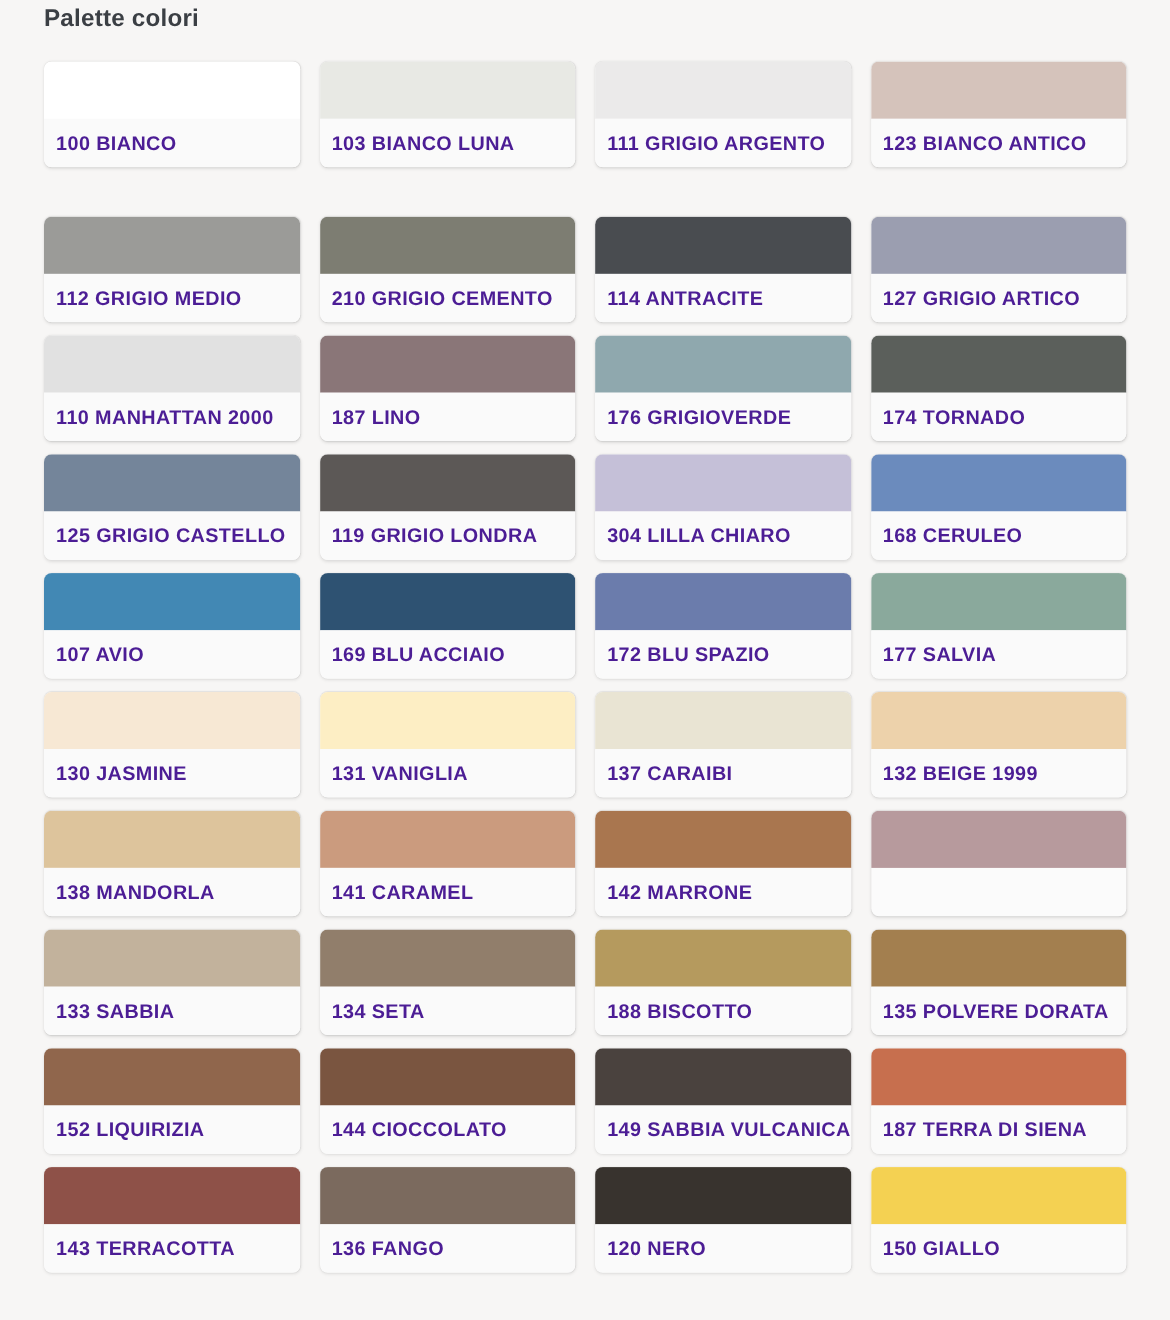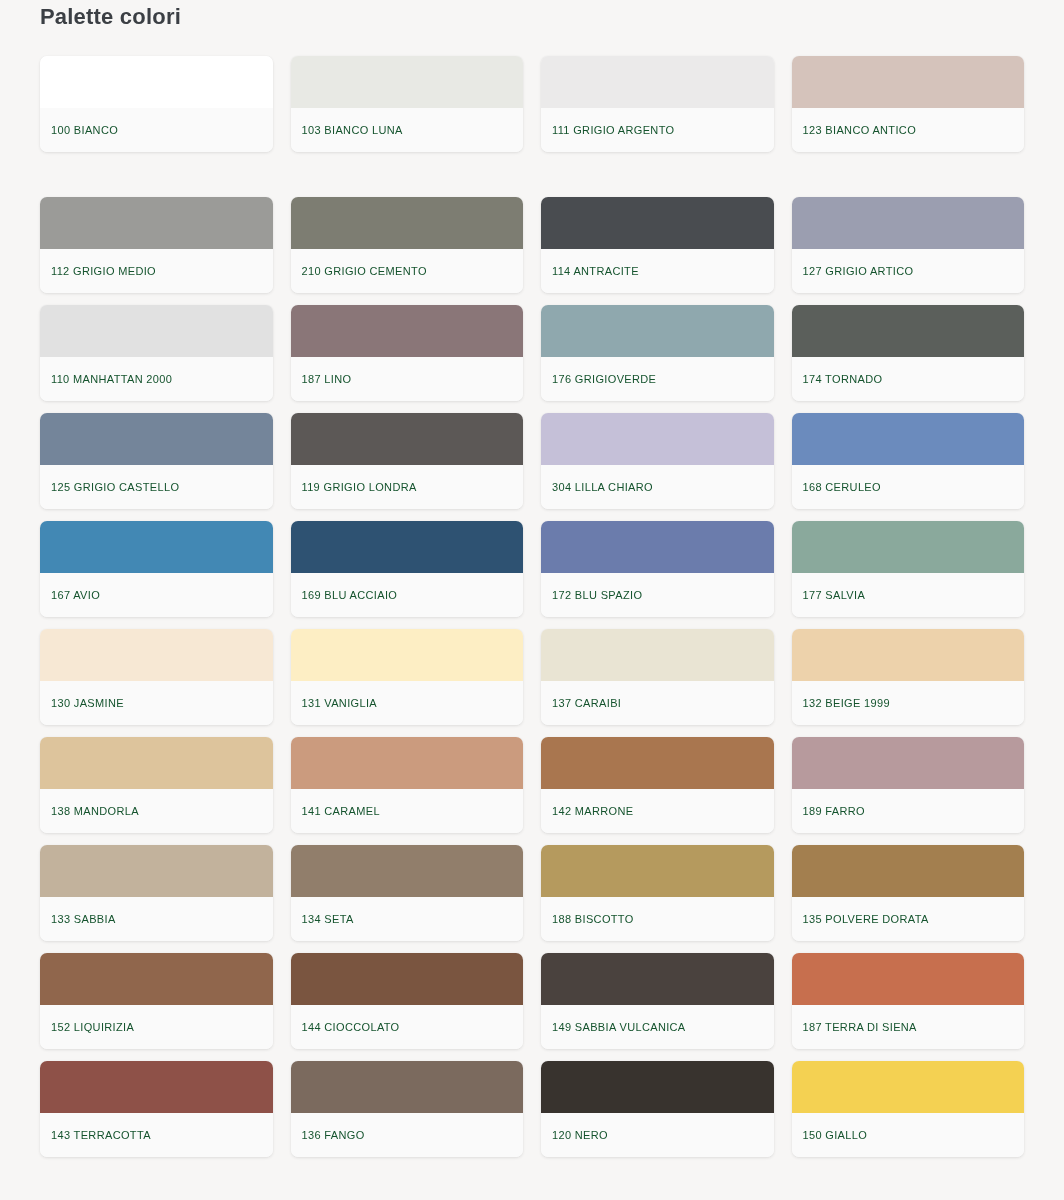--- a/index.html
+++ b/index.html
@@ -51,24 +51,25 @@
   }
   .swatch-label-wrap {
     background: #fafafa;
     height: 44px;
     display: flex;
     align-items: center;
     padding: 0 11px;
     box-sizing: border-box;
   }
   .swatch-label {
-    font-size: 11px;
-    color: #14532d;
+    font-size: 18px;
+    color: #4c1d95;
     letter-spacing: 0.35px;
     white-space: nowrap;
+    font-weight: bold;
   }
 </style>
 </head>
 <body>
 
 <div class="page">
 
   <h1 class="page-title">Palette colori</h1>
 
   <div class="palette-grid">
@@ -164,21 +165,21 @@
       </div>
       <div class="color-card">
         <div class="swatch" style="background-color: rgb(107, 139, 189);"></div>
         <div class="swatch-label-wrap">
           <span class="swatch-label">168 CERULEO</span>
         </div>
       </div>
       <div class="color-card">
         <div class="swatch" style="background-color: rgb(66, 136, 180);"></div>
         <div class="swatch-label-wrap">
-          <span class="swatch-label">167 AVIO</span>
+          <span class="swatch-label">107 AVIO</span>
         </div>
       </div>
       <div class="color-card">
         <div class="swatch" style="background-color: rgb(46, 82, 114);"></div>
         <div class="swatch-label-wrap">
           <span class="swatch-label">169 BLU ACCIAIO</span>
         </div>
       </div>
       <div class="color-card">
         <div class="swatch" style="background-color: rgb(107, 124, 172);"></div>
@@ -229,23 +230,20 @@
         </div>
       </div>
       <div class="color-card">
         <div class="swatch" style="background-color: rgb(169, 118, 79);"></div>
         <div class="swatch-label-wrap">
           <span class="swatch-label">142 MARRONE</span>
         </div>
       </div>
       <div class="color-card">
         <div class="swatch" style="background-color: rgb(183, 154, 157);"></div>
-        <div class="swatch-label-wrap">
-          <span class="swatch-label">189 FARRO</span>
-        </div>
       </div>
       <div class="color-card">
         <div class="swatch" style="background-color: rgb(194, 178, 156);"></div>
         <div class="swatch-label-wrap">
           <span class="swatch-label">133 SABBIA</span>
         </div>
       </div>
       <div class="color-card">
         <div class="swatch" style="background-color: rgb(145, 126, 107);"></div>
         <div class="swatch-label-wrap">

